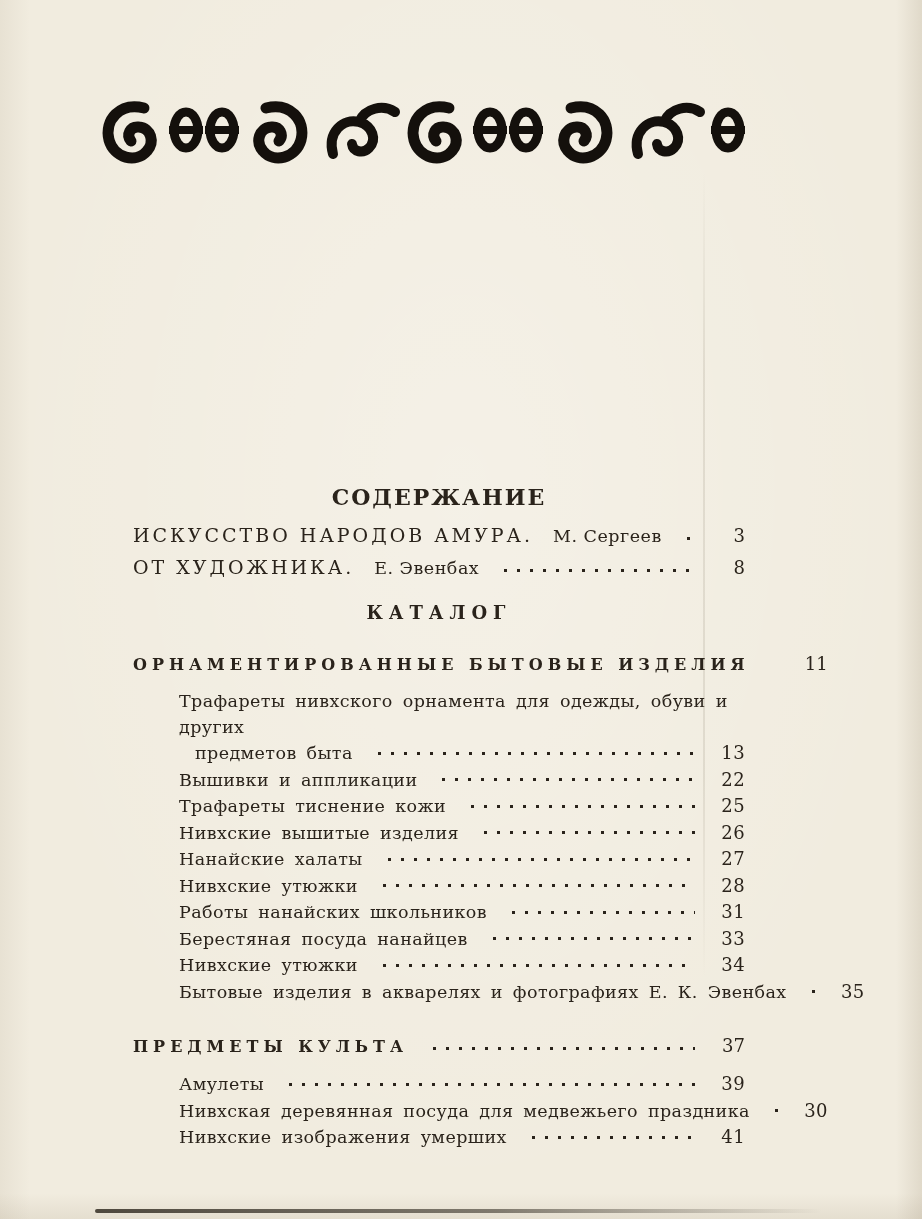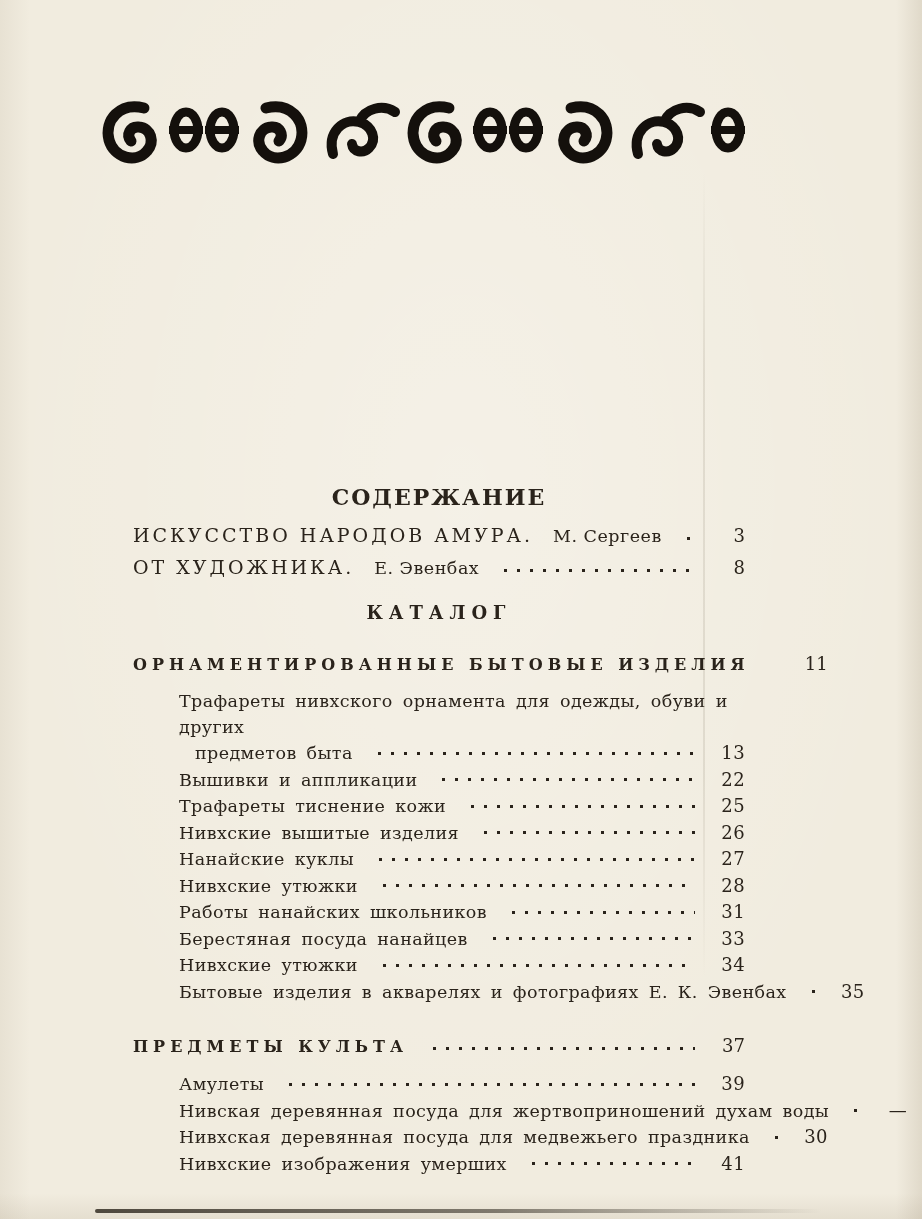--- a/index.html
+++ b/index.html
@@ -146,21 +146,21 @@
             <span class="entry-text">Трафареты тиснение кожи</span>
             <span class="leader"></span>
             <span class="pagenum">25</span>
           </div>
           <div class="toc-row entry-row">
             <span class="entry-text">Нивхские вышитые изделия</span>
             <span class="leader"></span>
             <span class="pagenum">26</span>
           </div>
           <div class="toc-row entry-row">
-            <span class="entry-text">Нанайские куклы</span>
+            <span class="entry-text">Нанайские халаты</span>
             <span class="leader"></span>
             <span class="pagenum">27</span>
           </div>
           <div class="toc-row entry-row">
             <span class="entry-text">Нивхские утюжки</span>
             <span class="leader"></span>
             <span class="pagenum">28</span>
           </div>
           <div class="toc-row entry-row">
             <span class="entry-text">Работы нанайских школьников</span>
@@ -188,25 +188,20 @@
             <span class="heading-text">ПРЕДМЕТЫ КУЛЬТА</span>
             <span class="leader"></span>
             <span class="pagenum">37</span>
           </div>
           <div class="toc-row entry-row">
             <span class="entry-text">Амулеты</span>
             <span class="leader"></span>
             <span class="pagenum">39</span>
           </div>
           <div class="toc-row entry-row">
-            <span class="entry-text">Нивская деревянная посуда для жертвоприношений духам воды</span>
-            <span class="leader"></span>
-            <span class="pagenum">—</span>
-          </div>
-          <div class="toc-row entry-row">
             <span class="entry-text">Нивхская деревянная посуда для медвежьего праздника</span>
             <span class="leader"></span>
             <span class="pagenum">30</span>
           </div>
           <div class="toc-row entry-row">
             <span class="entry-text">Нивхские изображения умерших</span>
             <span class="leader"></span>
             <span class="pagenum">41</span>
           </div>
         </div>

